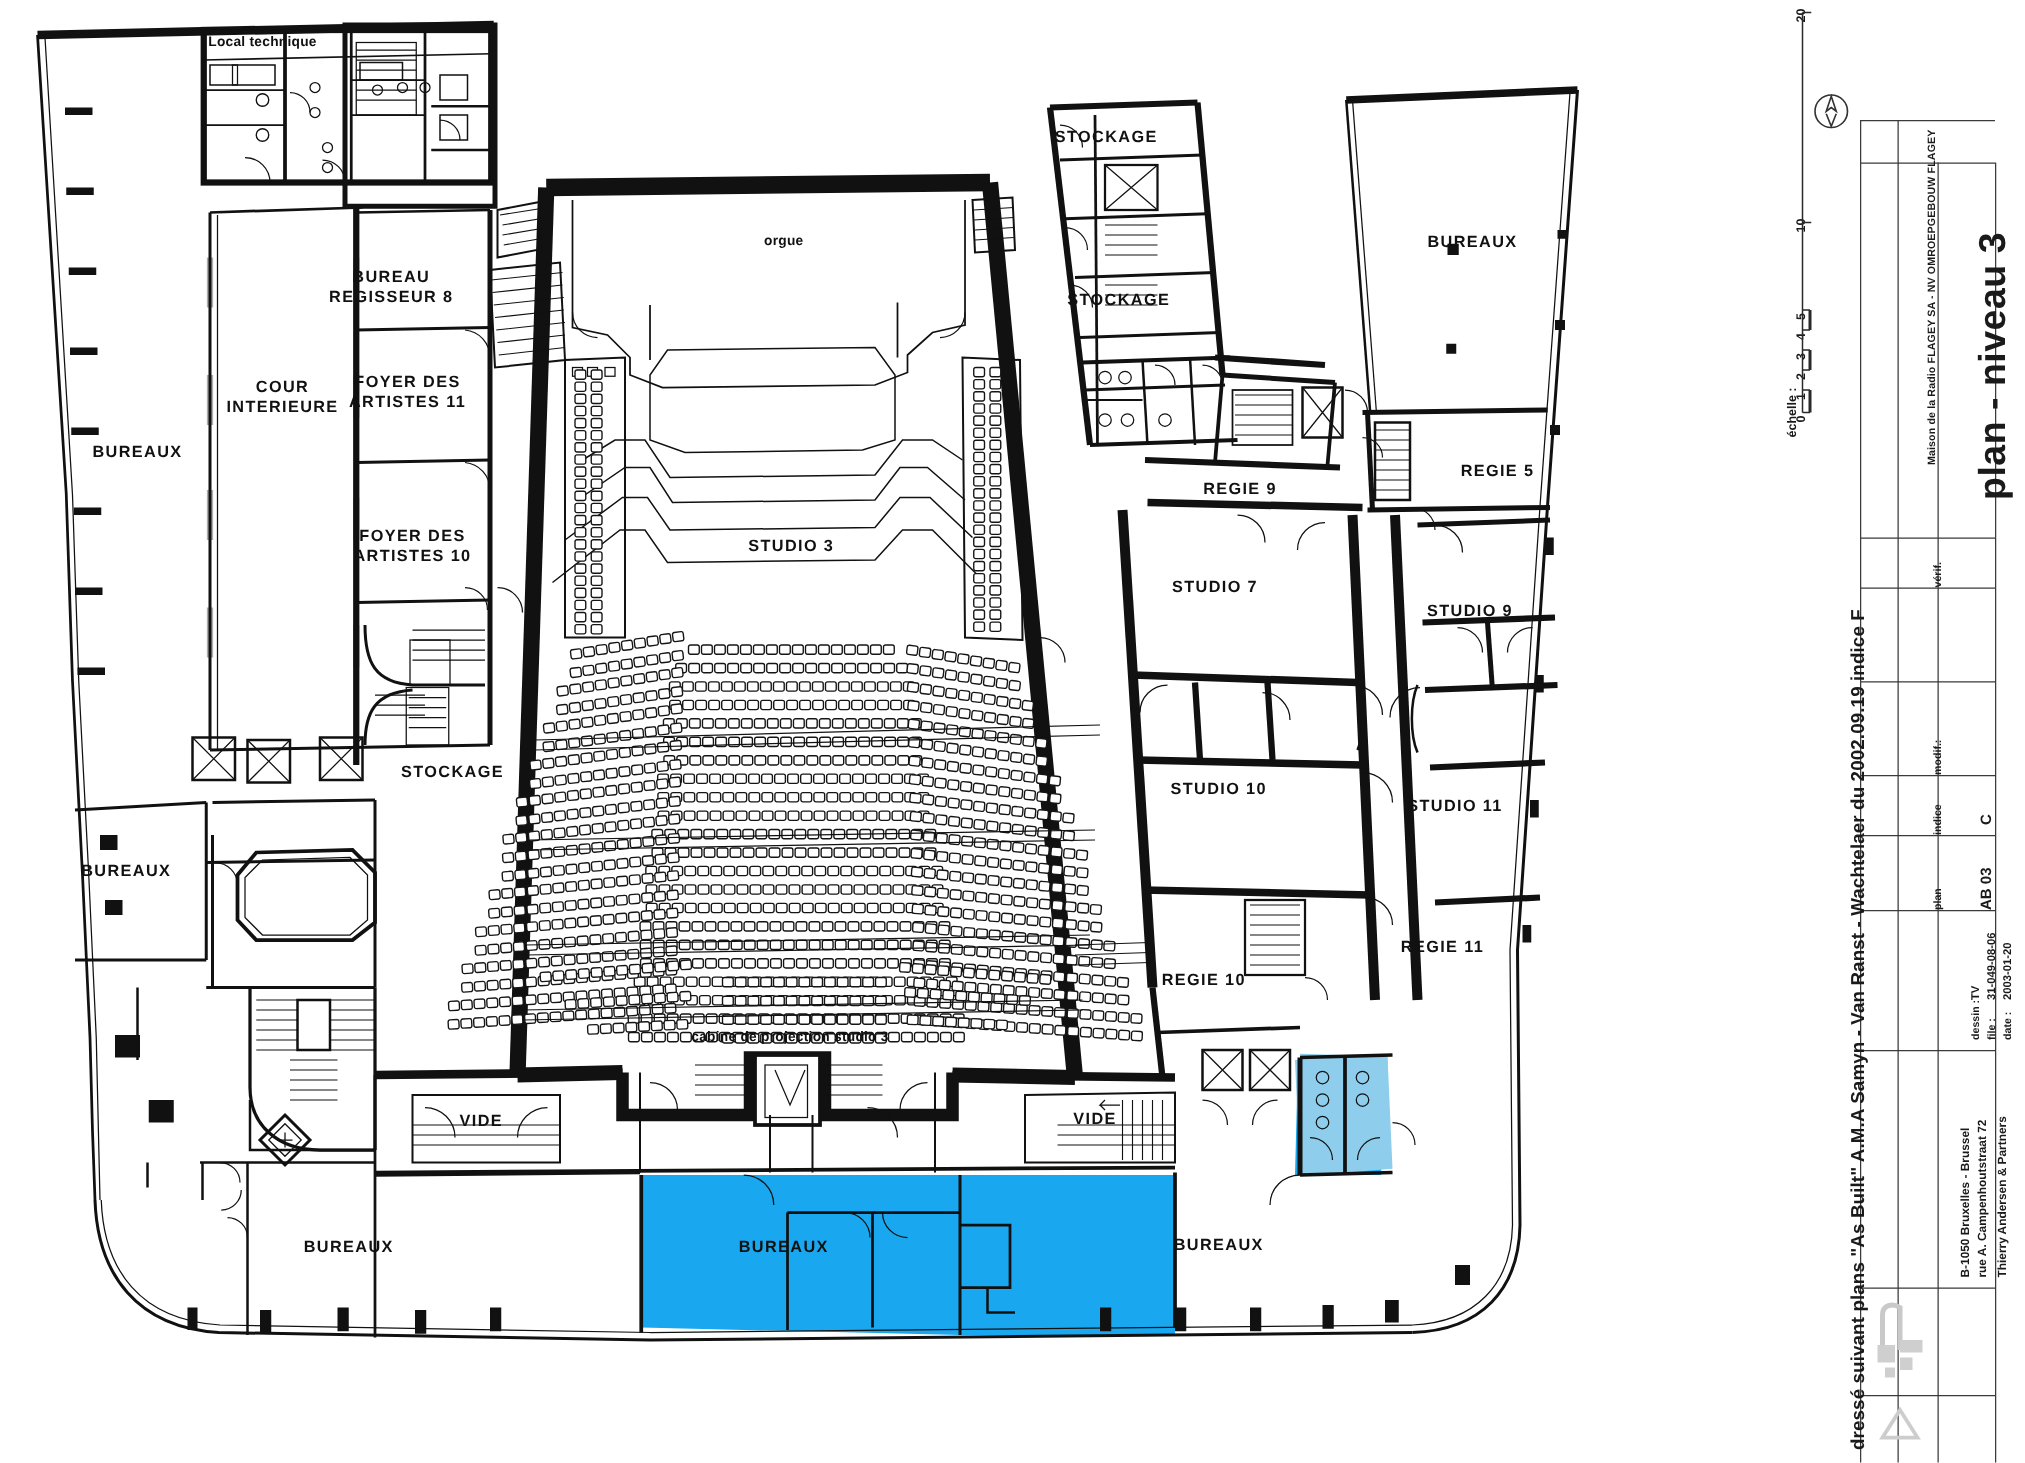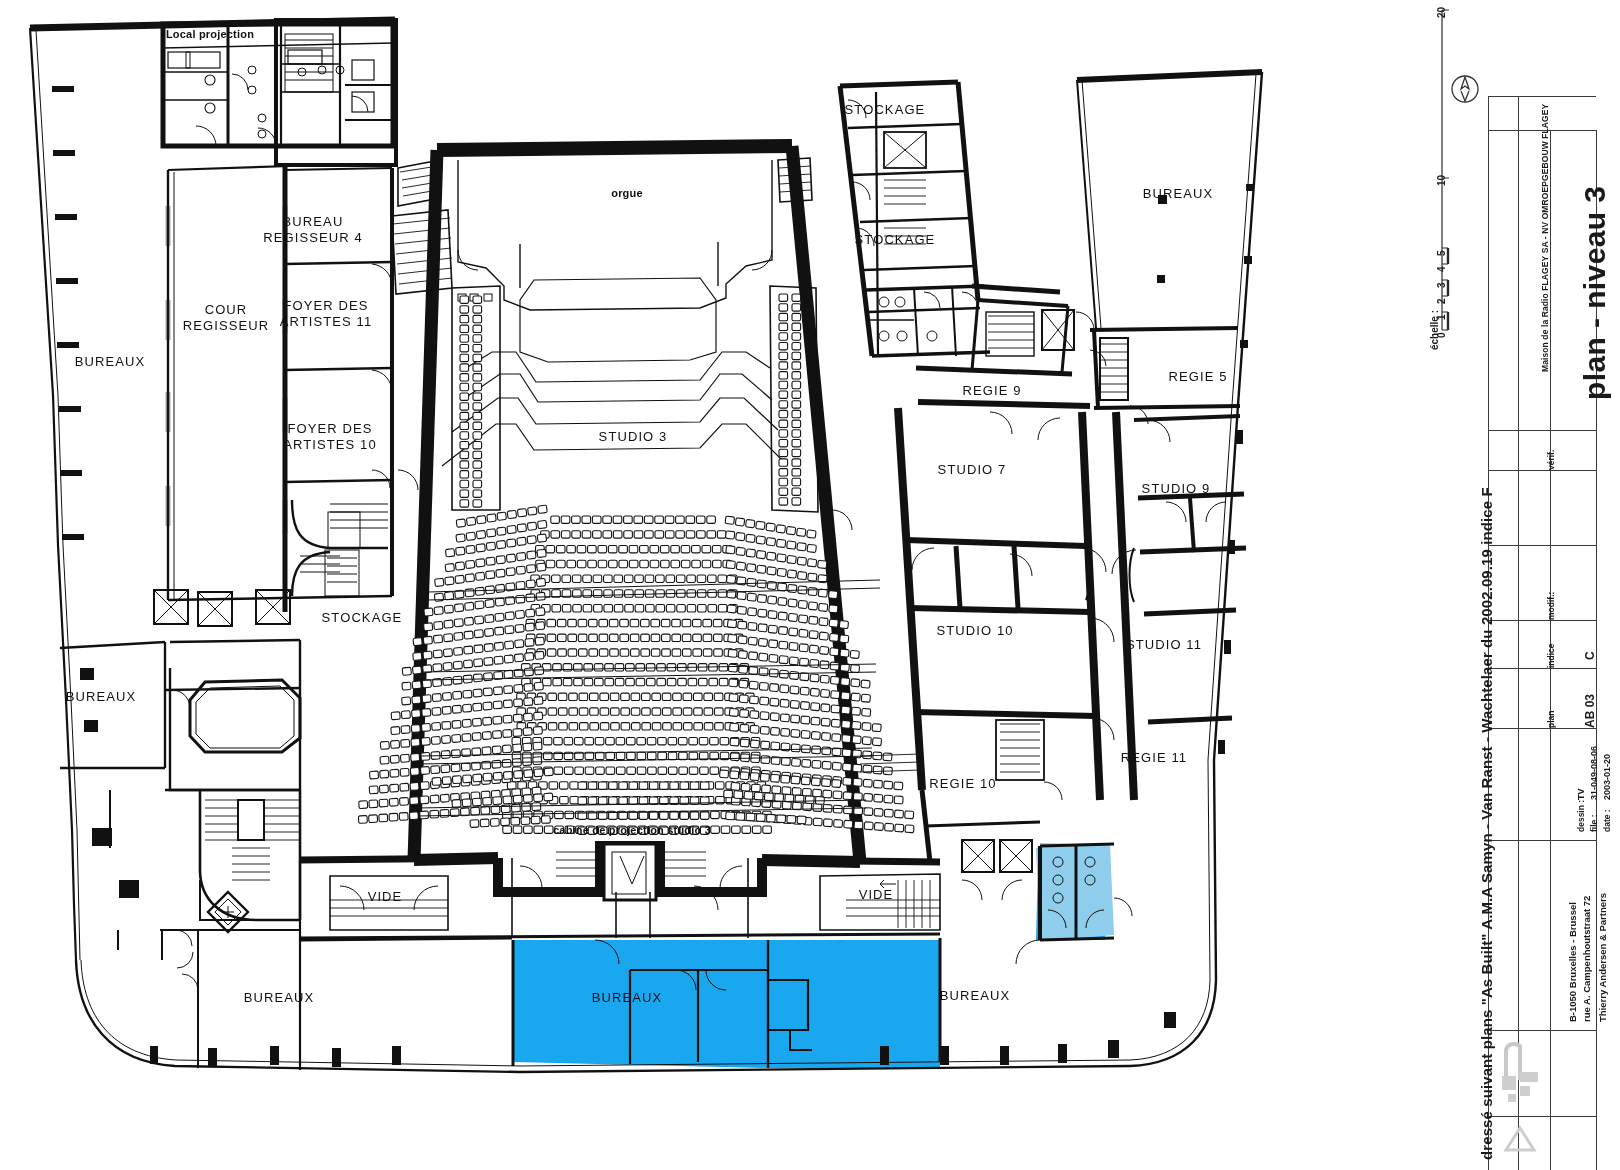--- a/index.html
+++ b/index.html
@@ -12,21 +12,21 @@
   #sheet{position:absolute;inset:0;background:#fff;}
 
   
   #plan-area{position:absolute;left:0;top:0;width:1400px;height:1170px;}
   #plan-svg{position:absolute;left:0;top:0;width:1400px;height:1170px;}
 
   
   .room-label{
     position:absolute;
     font-size:13px;
-    font-weight:normal;
+    font-weight:bold;
     letter-spacing:1.1px;
     color:#111;
     text-align:center;
     line-height:1.25;
     white-space:pre-line;
     transform:translate(-50%,-50%);
     pointer-events:none;
   }
   .room-label.lower{font-weight:bold;letter-spacing:.2px;text-transform:none;}
 
@@ -1815,25 +1815,25 @@
         <path d="M458 250 A20 20 0 0 0 478 270"></path>
         <path d="M772 250 A20 20 0 0 1 752 270"></path>
         <path d="M832 510 A20 20 0 0 1 852 530"></path>
         <path d="M398 470 A20 20 0 0 1 418 490"></path>
       </g>
 
     </svg>
 
     <div id="room-labels">
         <div class="room-label" style="left: 110px; top: 362px;">BUREAUX</div>
-        <div class="room-label lower" style="font-size: 11px; letter-spacing: 0.2px; left: 210px; top: 35px;">Local projection</div>
+        <div class="room-label lower" style="font-size: 11px; letter-spacing: 0.2px; left: 210px; top: 35px;">Local technique</div>
         <div class="room-label" style="left: 313px; top: 230px;">BUREAU
-REGISSEUR 4</div>
+REGISSEUR 8</div>
         <div class="room-label" style="left: 226px; top: 318px;">COUR
-REGISSEUR</div>
+INTERIEURE</div>
         <div class="room-label" style="left: 326px; top: 314px;">FOYER DES
 ARTISTES 11</div>
         <div class="room-label" style="left: 330px; top: 437px;">FOYER DES
 ARTISTES 10</div>
         <div class="room-label" style="left: 362px; top: 618px;">STOCKAGE</div>
         <div class="room-label" style="left: 101px; top: 697px;">BUREAUX</div>
         <div class="room-label lower" style="font-size: 11px; letter-spacing: 0.2px; left: 627px; top: 194px;">orgue</div>
         <div class="room-label" style="left: 633px; top: 437px;">STUDIO 3</div>
         <div class="room-label lower" style="font-size: 11px; letter-spacing: 0.2px; left: 632px; top: 831px;">cabine de projection studio 3</div>
         <div class="room-label" style="left: 885px; top: 110px;">STOCKAGE</div>

